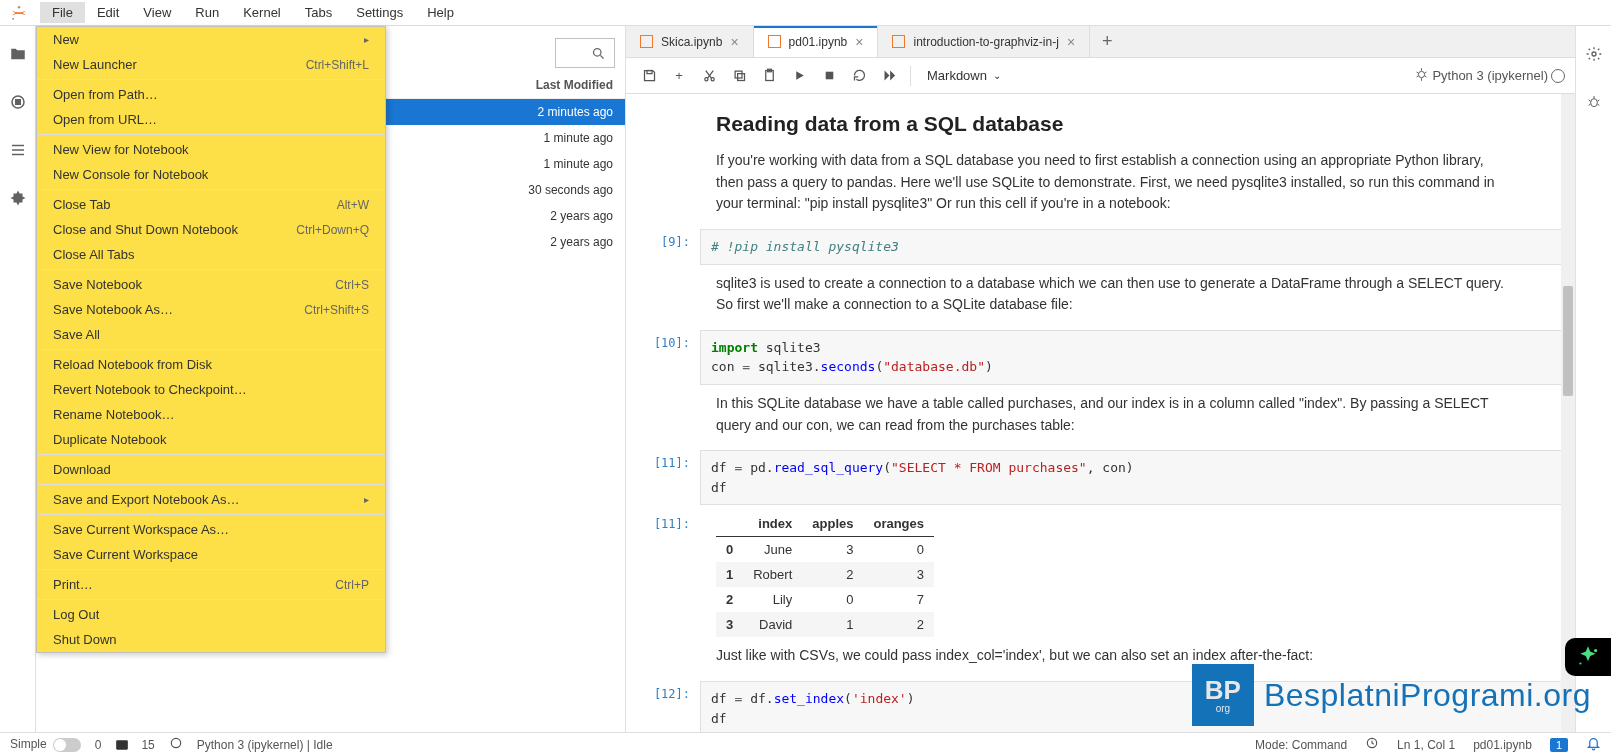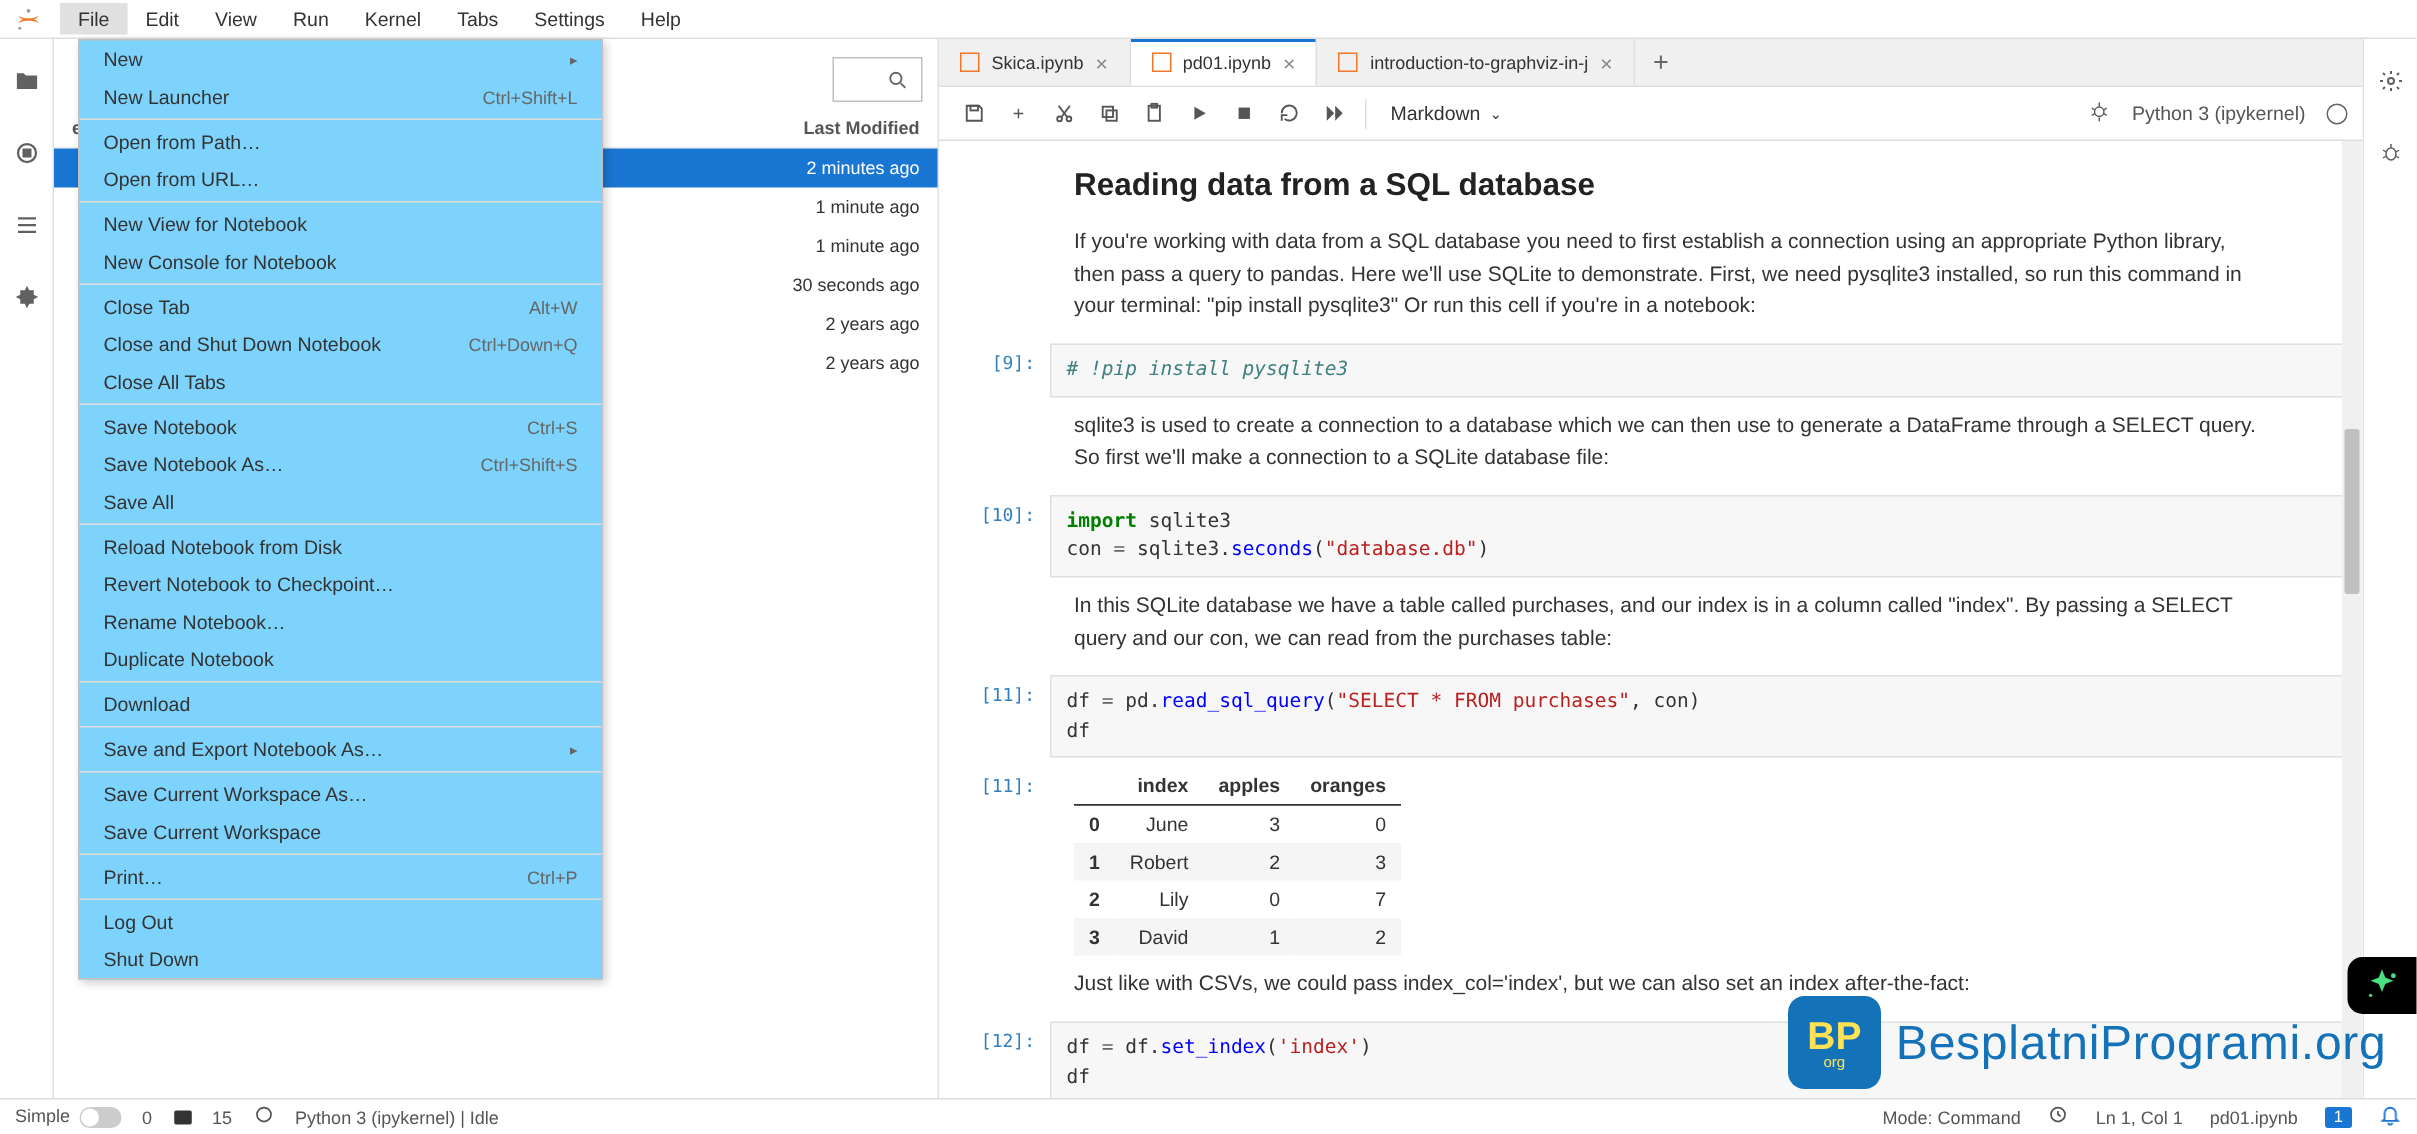--- a/index.html
+++ b/index.html
@@ -6,21 +6,21 @@
 body{font-family:-apple-system,BlinkMacSystemFont,"Segoe UI",Helvetica,Arial,sans-serif;font-size:13px;color:#333;background:#fff;width:1611px;height:756px;overflow:hidden;position:relative}
 .menubar{display:flex;align-items:center;height:26px;border-bottom:1px solid #ddd;padding-left:8px;background:#fff}
 .jupyter-logo{width:22px;height:22px;margin-right:10px;display:flex;align-items:center;justify-content:center}
 .jupyter-logo svg{width:20px;height:20px}
 .menu-item{padding:3px 12px;cursor:pointer;font-size:13px}
 .menu-item.active{background:#e0e0e0}
 .main{display:flex;height:calc(100% - 26px - 24px)}
 .activity-bar{width:36px;background:#fff;border-right:1px solid #e0e0e0;display:flex;flex-direction:column;align-items:center;padding-top:18px;gap:28px}
 .activity-icon{width:20px;height:20px;display:flex;align-items:center;justify-content:center;color:#616161;cursor:pointer}
 .left-panel{width:590px;border-right:1px solid #e0e0e0;position:relative}
-.dropdown-menu{position:absolute;top:0;left:16px;width:350px;background:#7dd3fc;border:1px solid #c0c0c0;box-shadow:2px 2px 6px rgba(0,0,0,0.2);z-index:100}
+.dropdown-menu{position:absolute;top:0;left:0;width:350px;background:#fde047;border:1px solid #c0c0c0;box-shadow:2px 2px 6px rgba(0,0,0,0.2);z-index:100}
 .menu-row{display:flex;align-items:center;justify-content:space-between;padding:5px 16px;font-size:13px;cursor:pointer;position:relative}
 .menu-row .arrow{font-size:10px;color:#666}
 .menu-sep{height:1px;background:#ddd;margin:2px 0}
 .menu-row .shortcut{color:#666;font-size:12px}
 .file-browser{padding:8px 0}
 .search-area{display:flex;justify-content:flex-end;padding:4px 10px}
 .search-box{width:60px;height:30px;border:1px solid #c0c0c0;display:flex;align-items:center;justify-content:flex-end;padding-right:8px}
 .fb-header{display:flex;padding:6px 12px;border-bottom:1px solid #eee;font-size:12px;color:#555;font-weight:600}
 .fb-header .name-col{flex:1;display:flex;align-items:center;gap:4px}
 .fb-header .caret{font-size:9px}
@@ -33,21 +33,21 @@
 .tab{display:flex;align-items:center;gap:8px;padding:0 14px;border-right:1px solid #ddd;cursor:pointer;font-size:12px;position:relative;background:#f0f0f0}
 .tab.active{background:#fff}
 .tab.active::before{content:"";position:absolute;top:0;left:0;right:0;height:2px;background:#1976d2}
 .tab-icon{width:13px;height:13px;border:1.5px solid #f37726;display:inline-block}
 .tab-close{color:#888;font-size:14px}
 .tab-add{display:flex;align-items:center;padding:0 12px;color:#666;font-size:18px;cursor:pointer}
 .toolbar{display:flex;align-items:center;height:36px;padding:0 10px;border-bottom:1px solid #ddd;gap:4px;background:#fff}
 .tb-btn{width:26px;height:26px;display:flex;align-items:center;justify-content:center;cursor:pointer;color:#555}
 .tb-sep{width:1px;height:20px;background:#ddd;margin:0 4px}
 .cell-type{display:flex;align-items:center;gap:6px;padding:0 8px;cursor:pointer;font-size:13px}
-.toolbar-right{margin-left:auto;display:flex;align-items:center;gap:14px}
+.toolbar-right{margin-left:auto;display:flex;align-items:center;gap:3px}
 .kernel-name{font-size:13px;color:#555}
 .kernel-status{width:14px;height:14px;border:1.5px solid #666;border-radius:50%}
 .notebook{flex:1;overflow-y:auto;padding:8px 10px 8px 4px;background:#fff}
 .nb-content{padding:0 60px 0 86px}
 .nb-h2{font-size:21px;font-weight:700;margin:10px 0 14px;color:#222}
 .nb-p{font-size:14px;line-height:1.55;color:#333;margin:8px 0 14px}
 .cell{display:flex;margin:6px 0}
 .prompt{width:70px;text-align:right;padding:6px 10px 0 0;font-family:Menlo,Monaco,monospace;font-size:12px;color:#307fc1;flex-shrink:0}
 .code-area{flex:1;background:#f7f7f7;border:1px solid #e0e0e0;padding:7px 10px;font-family:Menlo,Monaco,monospace;font-size:13px;line-height:1.5;white-space:pre}
 .c-comment{color:#408080;font-style:italic}
@@ -62,21 +62,21 @@
 .out-table td.idx{font-weight:700}
 .out-table tr.odd{background:#f5f5f5}
 .right-sidebar{width:36px;background:#fff;border-left:1px solid #e0e0e0;display:flex;flex-direction:column;align-items:center;padding-top:18px;gap:28px}
 .status-bar{position:absolute;bottom:0;left:0;right:0;height:24px;display:flex;align-items:center;padding:0 10px;font-size:12px;border-top:1px solid #ddd;background:#fff;color:#555;gap:14px;z-index:5}
 .status-bar .right{margin-left:auto;display:flex;gap:18px;align-items:center}
 .toggle{width:28px;height:14px;background:#ccc;border-radius:7px;position:relative;display:inline-block;vertical-align:middle;margin-left:6px}
 .toggle::after{content:"";width:12px;height:12px;background:#fff;border-radius:50%;position:absolute;top:1px;left:1px}
 .notif{background:#1976d2;color:#fff;padding:1px 6px;border-radius:2px;font-size:11px}
 .bell{color:#1976d2}
 .watermark{position:absolute;right:20px;bottom:30px;display:flex;align-items:center;gap:10px;z-index:20;opacity:0.92}
-.bp-logo{width:62px;height:62px;background:#0066b3;display:flex;flex-direction:column;align-items:center;justify-content:center;color:#fde047;border-radius:11px}
+.bp-logo{width:62px;height:62px;background:#0066b3;display:flex;flex-direction:column;align-items:center;justify-content:center;color:#e5e5e5;border-radius:0}
 .bp-logo .big{font-size:26px;font-weight:700;line-height:1}
 .bp-logo .sm{font-size:10px}
 .wm-text{font-size:32px;color:#0066b3;font-weight:400;letter-spacing:0.5px}
 .scrollbar-track{position:absolute;right:0;top:68px;width:14px;bottom:0;background:#f0f0f0}
 .scrollbar-thumb{position:absolute;right:2px;top:260px;width:10px;height:110px;background:#c0c0c0;border-radius:2px}
 .ai-badge{position:absolute;right:0;bottom:80px;width:46px;height:38px;background:#000;border-radius:10px 0 0 10px;display:flex;align-items:center;justify-content:center;z-index:30}
 .ai-badge svg{width:26px;height:26px}
 </style>
 </head>
 <body>

